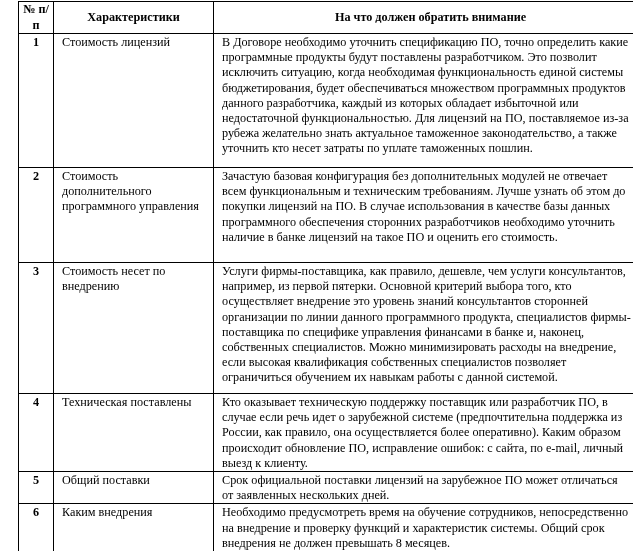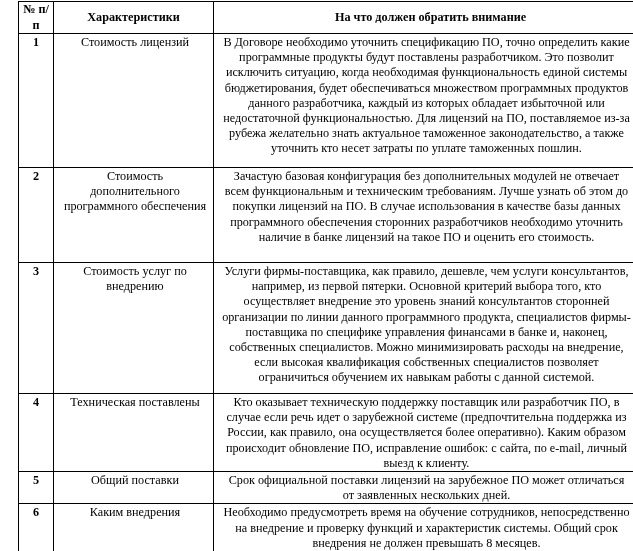--- a/index.html
+++ b/index.html
@@ -7,21 +7,21 @@
   table {
     position: absolute; left: 18px; top: 1px;
     width: 629px;
     border-collapse: collapse;
     font-family: "Liberation Serif", "DejaVu Serif", serif;
     font-size: 12.2px;
     line-height: 15.2px;
     color: #000;
     table-layout: fixed;
   }
-  td, th { border: 1px solid #000; vertical-align: top; padding: 0 5px; text-align: center; }
+  td, th { border: 1px solid #000; vertical-align: top; padding: 0 5px; }
   th { font-weight: bold; text-align: center; vertical-align: middle; padding: 0 3px; }
   col.c1 { width: 35px; }
   col.c2 { width: 160px; }
   col.c3 { width: 434px; }
   td.num { text-align: center; font-weight: bold; padding-top: 1px; }
   td.name { padding-top: 1px; padding-left: 8px; }
   td.desc { padding-top: 1px; padding-left: 8px; padding-right: 16px; }
   tr.h { height: 32px; }
   tr.r1 { height: 134px; }
   tr.r2 { height: 95px; }
@@ -47,26 +47,26 @@
     </tr>
   </thead>
   <tbody>
     <tr class="r1">
       <td class="num">1</td>
       <td class="name">Стоимость лицензий</td>
       <td class="desc">В Договоре необходимо уточнить спецификацию ПО, точно определить какие программные продукты будут поставлены разработчиком. Это позволит исключить ситуацию, когда необходимая функциональность единой системы бюджетирования, будет обеспечиваться множеством программных продуктов данного разработчика, каждый из которых обладает избыточной или недостаточной функциональностью. Для лицензий на ПО, поставляемое из-за рубежа желательно знать актуальное таможенное законодательство, а также уточнить кто несет затраты по уплате таможенных пошлин.</td>
     </tr>
     <tr class="r2">
       <td class="num">2</td>
-      <td class="name">Стоимость дополнительного программного обеспечения</td>
+      <td class="name">Стоимость дополнительного программного управления</td>
       <td class="desc">Зачастую базовая конфигурация без дополнительных модулей не отвечает всем функциональным и техническим требованиям. Лучше узнать об этом до покупки лицензий на ПО. В случае использования в качестве базы данных программного обеспечения сторонних разработчиков необходимо уточнить наличие в банке лицензий на такое ПО и оценить его стоимость.</td>
     </tr>
     <tr class="r3">
       <td class="num">3</td>
-      <td class="name">Стоимость услуг по внедрению</td>
+      <td class="name">Стоимость несет по внедрению</td>
       <td class="desc">Услуги фирмы-поставщика, как правило, дешевле, чем услуги консультантов, например, из первой пятерки. Основной критерий выбора того, кто осуществляет внедрение это уровень знаний консультантов сторонней организации по линии данного программного продукта, специалистов фирмы-поставщика по специфике управления финансами в банке и, наконец, собственных специалистов. Можно минимизировать расходы на внедрение, если высокая квалификация собственных специалистов позволяет ограничиться обучением их навыкам работы с данной системой.</td>
     </tr>
     <tr class="r4">
       <td class="num">4</td>
       <td class="name">Техническая поставлены</td>
       <td class="desc">Кто оказывает техническую поддержку поставщик или разработчик ПО, в случае если речь идет о зарубежной системе (предпочтительна поддержка из России, как правило, она осуществляется более оперативно). Каким образом происходит обновление ПО, исправление ошибок: с сайта, по e-mail, личный выезд к клиенту.</td>
     </tr>
     <tr class="r5">
       <td class="num">5</td>
       <td class="name">Общий поставки</td>

